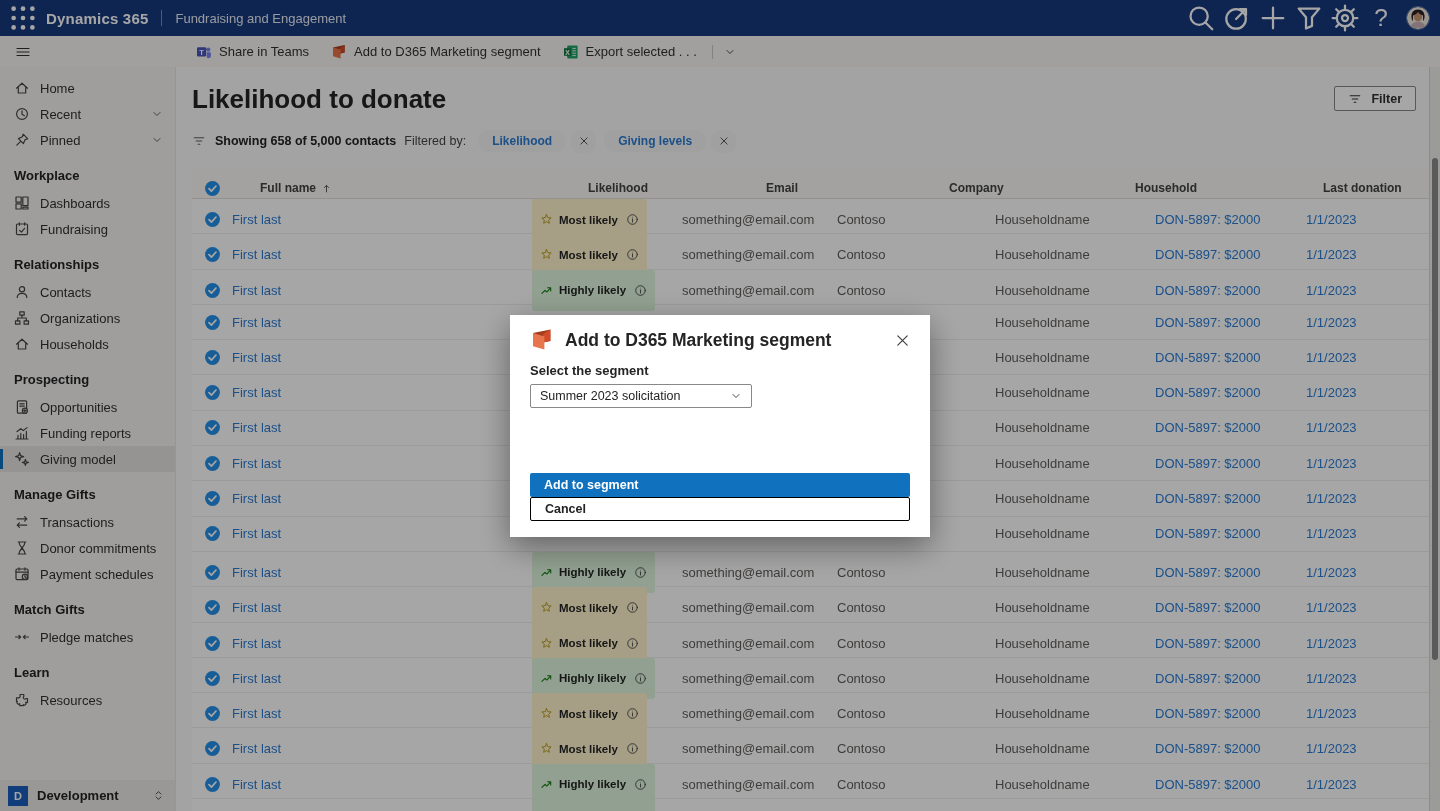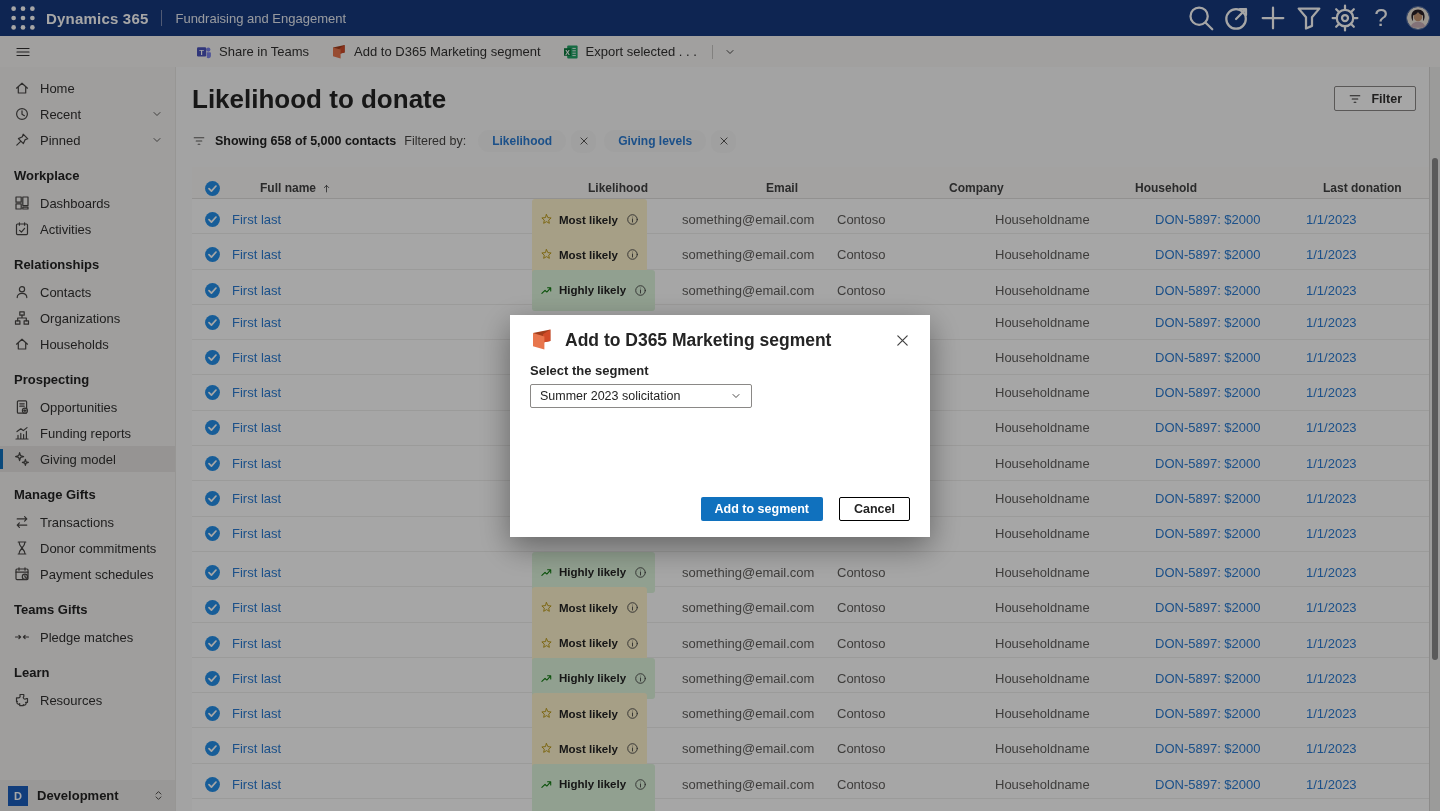--- a/index.html
+++ b/index.html
@@ -92,21 +92,21 @@
   .modal-title{font-size:17.5px;font-weight:700;color:#242424;}
   .modal-close{margin-left:auto;width:15px;height:15px;color:#424242;cursor:pointer;}
   .modal-tabs{display:flex;gap:26px;margin-top:26px;font-size:13px;color:#242424;}
   .mtab{padding-bottom:6px;cursor:pointer;border-bottom:2.5px solid transparent;}
   .mtab.active{font-weight:700;border-bottom-color:#1071BE;}
   .modal-bodytext{margin-top:17px;font-size:13px;color:#242424;}
   .field-label{margin-top:11px;font-size:13px;font-weight:700;color:#242424;}
   .select{margin-top:6px;width:222px;height:24px;border:1px solid #8A8886;border-radius:2px;background:#fff;
     display:flex;align-items:center;justify-content:space-between;padding:0 9px;font-size:12.5px;color:#242424;cursor:pointer;}
   .select .icon{width:12px;height:12px;color:#484644;}
-  .modal-actions{display:flex;justify-content:flex-end;gap:16px;margin-top:auto;}
+  .modal-actions{display:flex;justify-content:flex-end;gap:0;margin-top:auto;flex-direction:column;}
   .btn{height:24px;display:flex;align-items:center;padding:0 14px;font-size:12.5px;font-weight:700;border-radius:2px;cursor:pointer;}
   .btn-primary{background:#1071BE;color:#fff;}
   .btn-secondary{background:#fff;border:1px solid #000000;color:#242424;}
 </style>
 </head>
 <body>
 
 <div class="topbar">
   <div class="waffle icon">
       <svg viewBox="0 0 16 16" fill="currentColor">
@@ -277,21 +277,21 @@
           <span>Dashboards</span>
         </div>
         <div class="nav-item">
           <span class="nicon icon">
             <svg viewBox="0 0 16 16" fill="none" stroke="currentColor" stroke-width="1.2" stroke-linecap="round" stroke-linejoin="round">
               <rect x="2.5" y="3" width="11" height="10.6" rx="1"></rect>
               <path d="M5.4 1.8 V4.2 M10.6 1.8 V4.2"></path>
               <path d="M5.6 9.3 L7.4 11.1 L10.6 7.3"></path>
             </svg>
           </span>
-          <span>Activities</span>
+          <span>Fundraising</span>
         </div>
         <div class="nav-heading">Relationships</div>
         <div class="nav-item">
           <span class="nicon icon">
             <svg viewBox="0 0 16 16" fill="none" stroke="currentColor" stroke-width="1.2" stroke-linecap="round" stroke-linejoin="round">
               <circle cx="8" cy="5.3" r="2.6"></circle>
               <path d="M3.2 13.6 C3.2 10.8 5.3 9.3 8 9.3 C10.7 9.3 12.8 10.8 12.8 13.6"></path>
             </svg>
           </span>
           <span>Contacts</span>
@@ -367,21 +367,21 @@
           <span class="nicon icon">
             <svg viewBox="0 0 16 16" fill="none" stroke="currentColor" stroke-width="1.2" stroke-linecap="round" stroke-linejoin="round">
               <rect x="2" y="3" width="12" height="10.6" rx="1"></rect>
               <path d="M5 1.8 V4.2 M11 1.8 V4.2 M2 6.2 H14"></path>
               <circle cx="10.9" cy="10.7" r="2.6" fill="#F4F3F2"></circle>
               <path d="M10.9 9.5 V10.8 L12 11.6"></path>
             </svg>
           </span>
           <span>Payment schedules</span>
         </div>
-        <div class="nav-heading">Teams Gifts</div>
+        <div class="nav-heading">Match Gifts</div>
         <div class="nav-item">
           <span class="nicon icon">
             <svg viewBox="0 0 16 16" fill="none" stroke="currentColor" stroke-width="1.2" stroke-linecap="round" stroke-linejoin="round">
               <path d="M1.5 8 H6.6 M4.9 6.3 L6.6 8 L4.9 9.7"></path>
               <path d="M14.5 8 H9.4 M11.1 6.3 L9.4 8 L11.1 9.7"></path>
             </svg>
           </span>
           <span>Pledge matches</span>
         </div>
         <div class="nav-heading">Learn</div>

